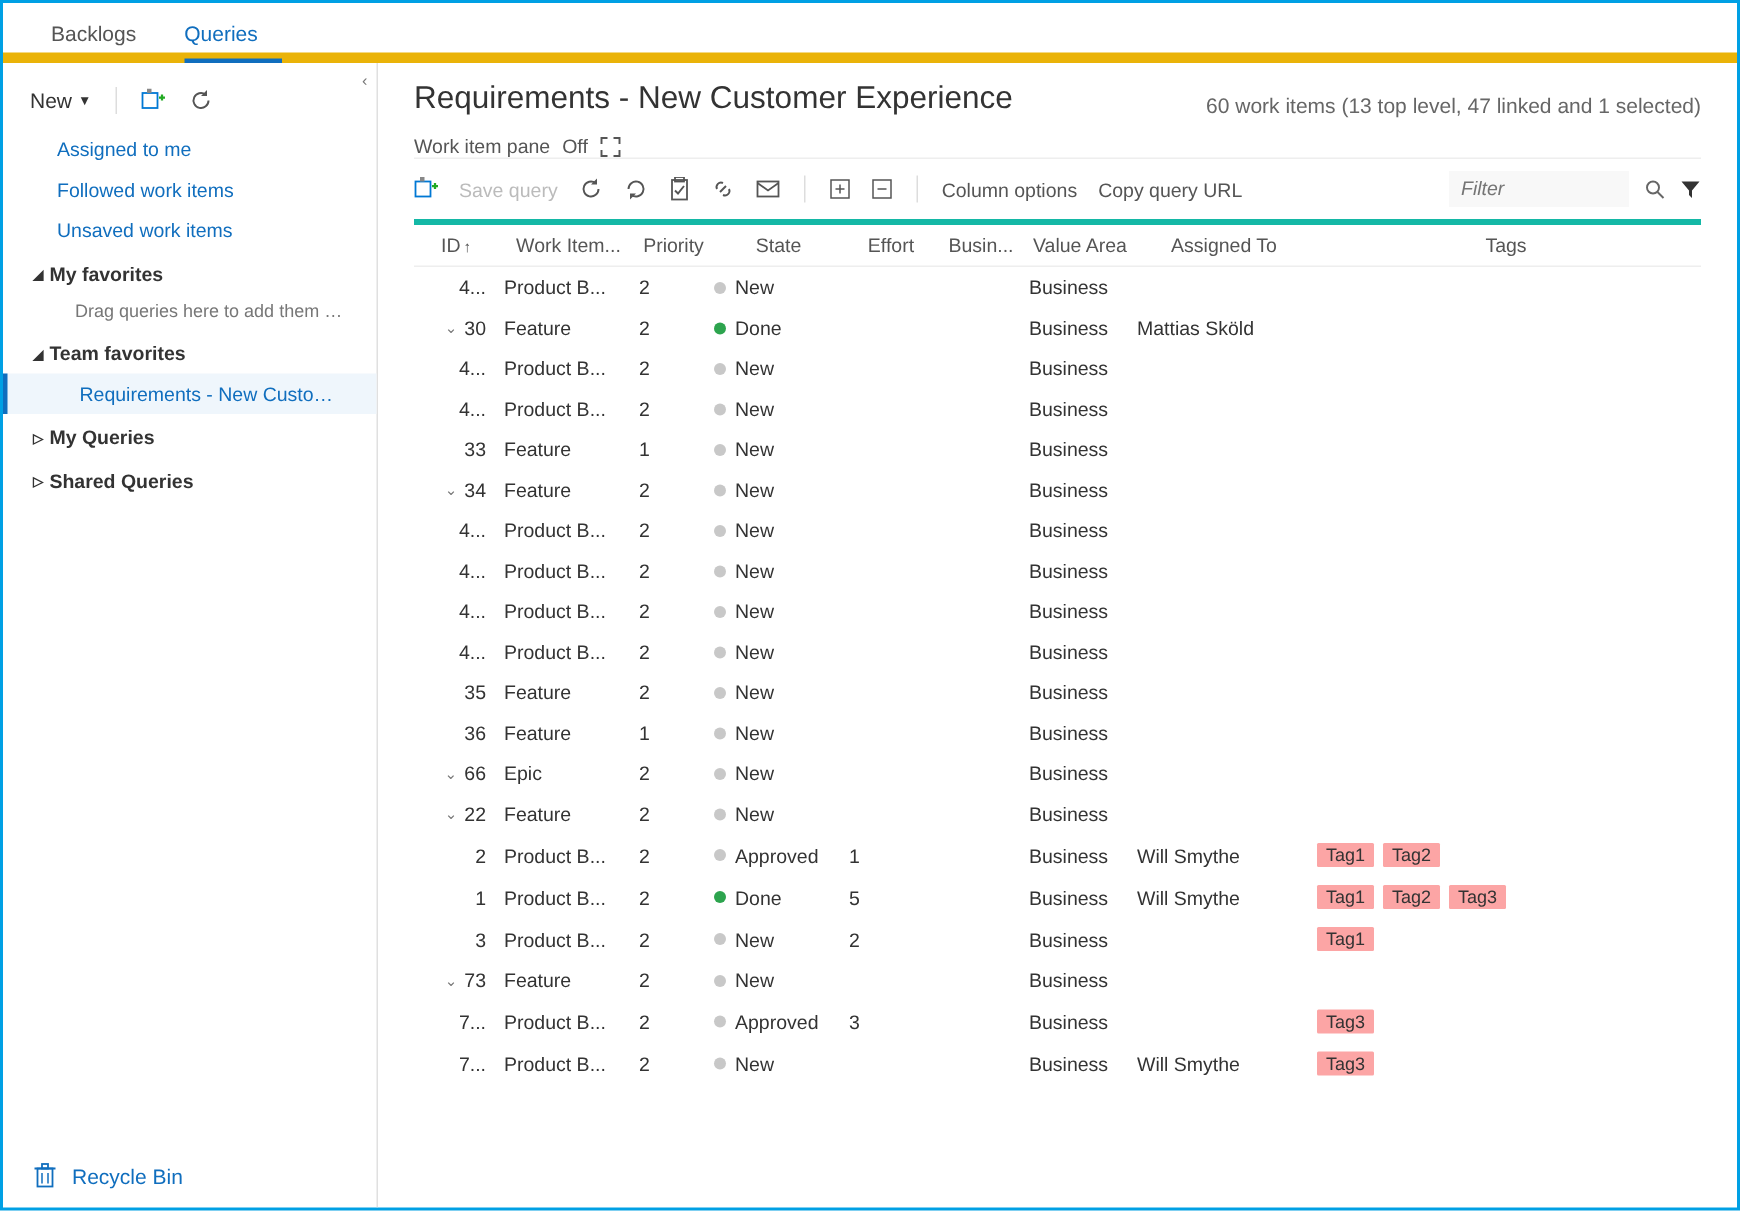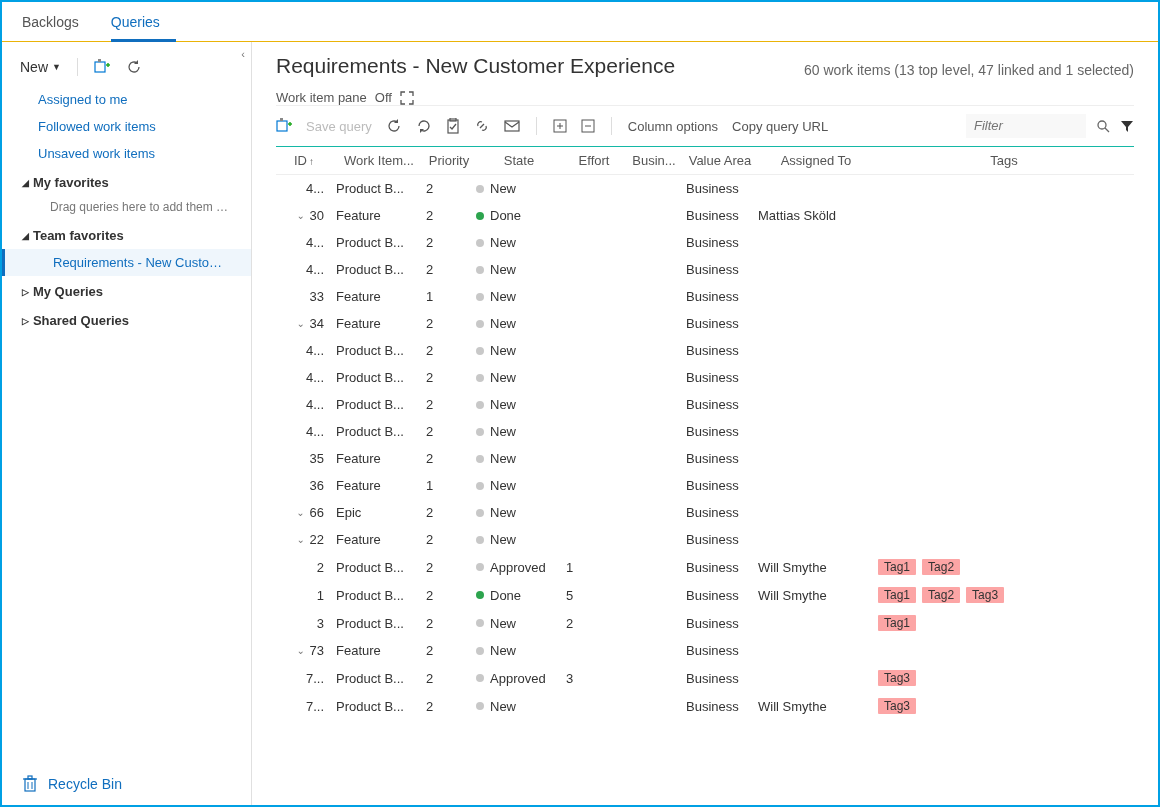--- a/index.html
+++ b/index.html
@@ -10,22 +10,22 @@
     color: #333;
     background: #fff;
     width: 1160px;
     height: 807px;
     border: 2px solid #00a0e4;
     overflow: hidden;
   }
   .topnav {
     display: flex;
     gap: 0;
-    padding: 0 0 0 20px;
-    border-bottom: 1px solid #eab308;
+    padding: 0 0 0 32px;
+    border-bottom: 7px solid #eab308;
     height: 40px;
   }
   .topnav-item {
     padding: 12px 16px 0 0;
     margin-right: 16px;
     font-size: 14px;
     color: #555;
     cursor: pointer;
     position: relative;
     height: 40px;
@@ -149,21 +149,21 @@
   }
   .view-tabs { display: flex; gap: 22px; }
   .view-tab { padding: 8px 0; cursor: pointer; color: #555; font-size:14px; }
   .view-tab.active { color: #106ebe; font-weight: 600; }
   .pane-toggle { display: flex; align-items: center; gap: 8px; color: #555; font-size:13px;}
   .toolbar {
     display: flex;
     align-items: center;
     gap: 14px;
     padding: 8px 0;
-    border-bottom: 1px solid #14b8a6;
+    border-bottom: 4px solid #14b8a6;
   }
   .toolbar .spacer { width: 1px; height: 18px; background: #ddd; margin: 0 2px;}
   .toolbar-btn { cursor: pointer; color: #555; font-size:13px; }
   .toolbar-btn.disabled { color: #bbb; cursor: default; }
   .tb-icon { cursor: pointer; color: #555; display:inline-flex; }
   .filter-wrap { margin-left: auto; display: flex; align-items: center; gap: 10px; }
   .filter-input {
     border: none;
     border-bottom: 1px solid transparent;
     background: #f8f8f8;

